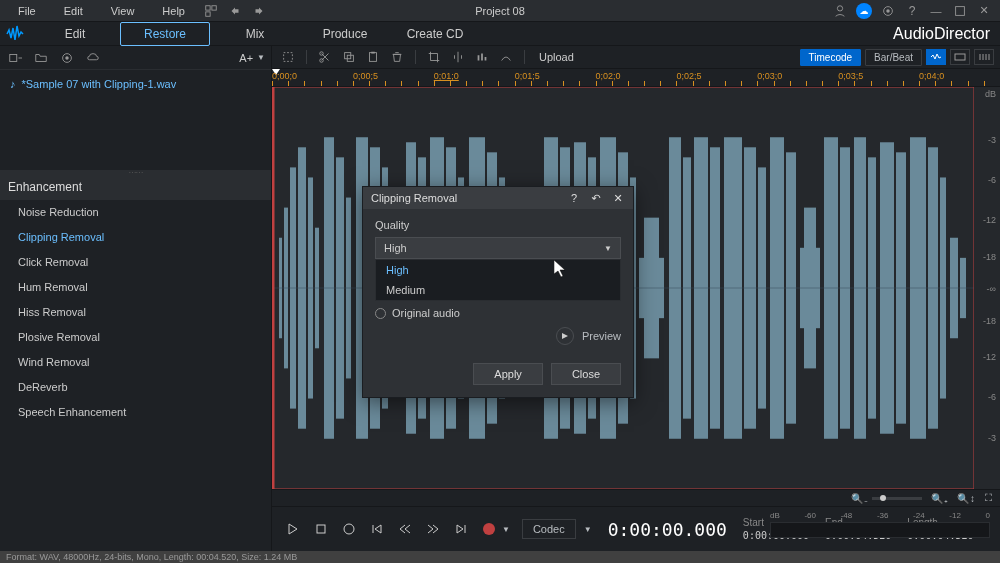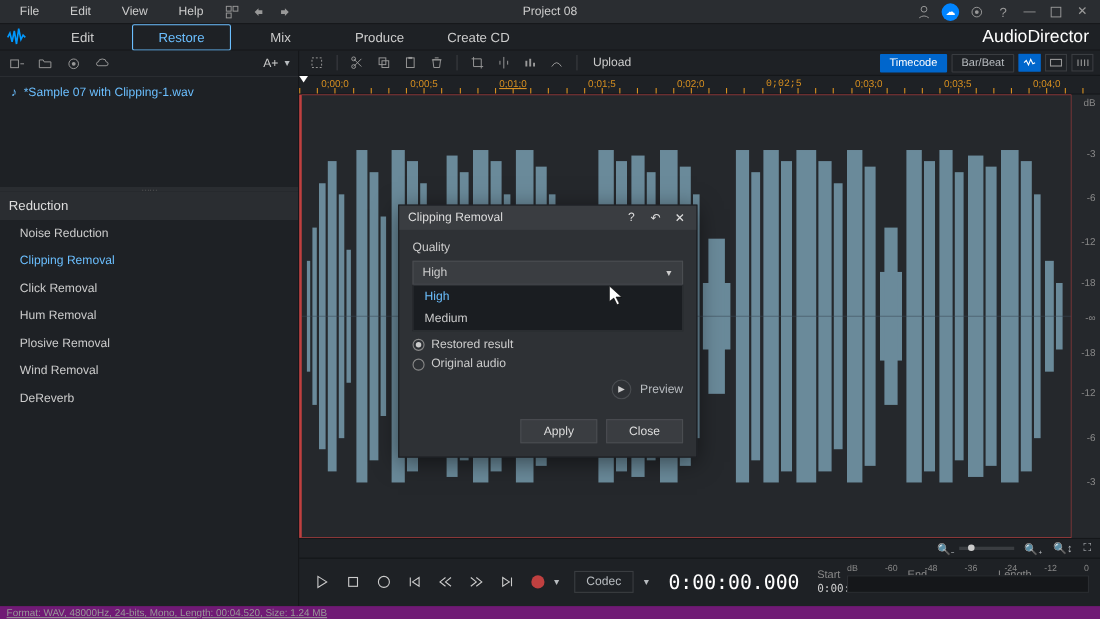--- a/index.html
+++ b/index.html
@@ -48,21 +48,21 @@
 .maintools .sep { width:1px;height:14px;background:#3a3d41;margin:0 4px; }
 .maintools .upload { font-size:11px;color:#ccc;padding:2px 6px;cursor:pointer; }
 .maintools .right { margin-left:auto;display:flex;align-items:center;gap:4px; }
 .pill { padding:2px 8px;border:1px solid #3a3d41;font-size:10px;cursor:pointer;border-radius:1px; }
 .pill.active { background:#0066cc;border-color:#0066cc;color:#fff; }
 .sqbtn { width:20px;height:16px;border:1px solid #3a3d41;display:flex;align-items:center;justify-content:center;cursor:pointer;font-size:9px; }
 .sqbtn.act { background:#0066cc;border-color:#0066cc; }
 
 
 .timeline { height:18px; background:#1e2125; position:relative; border-bottom:1px solid #15171a; }
-.timeline .tick { position:absolute; font-size:9px; color:#d89020; top:2px;margin-left:20px; }
+.timeline .tick { position:absolute; font-size:9px; color:#d89020; top:2px; }
 .timeline .tickmark { position:absolute; width:1px; height:5px; background:#d89020; bottom:0; }
 .playhead { position:absolute; left:0; top:0; width:8px;height:8px; }
 .playhead::after { content:""; position:absolute; left:0;top:0; border-left:4px solid transparent;border-right:4px solid transparent;border-top:6px solid #fff; }
 
 
 .waveform { flex:1; background:#25282c; position:relative; border-left:2px solid #c04040; }
 .db-scale { position:absolute; right:2px; top:0; bottom:0; width:24px; pointer-events:none; }
 .db-lbl { position:absolute; right:2px; font-size:9px; color:#888; }
 .wave-svg { width: calc(100% - 26px); height:100%; }
 
@@ -80,21 +80,21 @@
 .tc { font-size:18px;color:#fff;margin:0 10px;font-family:monospace; }
 .timeinfo { display:flex;gap:16px;font-size:10px; }
 .timeinfo .col { display:flex;flex-direction:column;gap:2px; }
 .timeinfo .lbl { color:#888; }
 .timeinfo .val { color:#ccc;font-family:monospace; }
 .meter { position:absolute;right:10px;top:4px;bottom:4px;width:220px; }
 .meter .scale { display:flex;justify-content:space-between;font-size:8px;color:#888; }
 .meter .bar { height:16px;background:#15171a;margin-top:2px;border:1px solid #2a2d31; }
 
 
-.statusbar { position:absolute;left:0;right:0;bottom:0;height:12px;background:#701a75;display:flex;align-items:center;padding:0 6px;font-size:9px;color:#999;text-decoration:underline; }
+.statusbar { position:absolute;left:0;right:0;bottom:0;height:12px;background:#404040;display:flex;align-items:center;padding:0 6px;font-size:9px;color:#999; }
 
 
 .dialog { position:absolute; left:362px; top:186px; width:272px; background:#2e3135; border:1px solid #1a1d21; box-shadow:0 4px 20px rgba(0,0,0,0.5); }
 .dialog .dtitle { height:22px;background:#3a3d41;display:flex;align-items:center;padding:0 8px;font-size:11px;color:#ddd; }
 .dialog .dtitle .dright { margin-left:auto;display:flex;gap:8px; }
 .dialog .dtitle .dicon { cursor:pointer;width:14px;text-align:center; }
 .dialog .dbody { padding:10px 12px; }
 .dialog .dlbl { font-size:11px;color:#ccc;margin-bottom:6px; }
 .dselect { background:#3a3d41;border:1px solid #4a4d51;padding:4px 8px;font-size:11px;color:#ccc;width:100%;display:flex;justify-content:space-between;align-items:center;cursor:pointer; }
 .dropdown { margin-top:0px;background:#1a1d21;border:1px solid #2a2d31; }
@@ -212,29 +212,31 @@
       <span style="font-size:8px;">▼</span>
     </div>
   </div>
   <div class="filelist">
     <div class="file-item">
       <span class="note">♪</span>
       <span>*Sample 07 with Clipping-1.wav</span>
     </div>
   </div>
   <div class="splitter"></div>
-  <div class="section-hdr">Reduction</div>
+  <div class="section-hdr">Enhancement</div>
   <div class="adjlist">
     <div class="adj-item">Noise Reduction</div>
     <div class="adj-item active">Clipping Removal</div>
     <div class="adj-item">Click Removal</div>
     <div class="adj-item">Hum Removal</div>
+    <div class="adj-item">Hiss Removal</div>
     <div class="adj-item">Plosive Removal</div>
     <div class="adj-item">Wind Removal</div>
     <div class="adj-item">DeReverb</div>
+    <div class="adj-item">Speech Enhancement</div>
   </div>
 </div>
 
 <div class="mainarea">
   <div class="maintools">
     <div class="ti">
         <svg class="icon-svg" viewBox="0 0 16 16">
           <rect x="3" y="3" width="10" height="10" fill="none" stroke="#999" stroke-dasharray="2"></rect>
         </svg>
       </div>
@@ -332,21 +334,21 @@
       <div class="tickmark" style="left: 35.5556%;"></div>
       <div class="tickmark" style="left: 37.7778%;"></div>
       <div class="tickmark" style="left: 40%;"></div>
       <div class="tickmark" style="left: 42.2222%;"></div>
       <div class="tick" style="left: 44.4444%;">0;02;0</div>
       <div class="tickmark" style="left: 44.4444%;"></div>
       <div class="tickmark" style="left: 46.6667%;"></div>
       <div class="tickmark" style="left: 48.8889%;"></div>
       <div class="tickmark" style="left: 51.1111%;"></div>
       <div class="tickmark" style="left: 53.3333%;"></div>
-      <div class="tick" style="left: 55.5556%; font-family: Liberation Mono, monospace;">0;02;5</div>
+      <div class="tick" style="left: 55.5556%;">0;02;5</div>
       <div class="tickmark" style="left: 55.5556%;"></div>
       <div class="tickmark" style="left: 57.7778%;"></div>
       <div class="tickmark" style="left: 60%;"></div>
       <div class="tickmark" style="left: 62.2222%;"></div>
       <div class="tickmark" style="left: 64.4444%;"></div>
       <div class="tick" style="left: 66.6667%;">0;03;0</div>
       <div class="tickmark" style="left: 66.6667%;"></div>
       <div class="tickmark" style="left: 68.8889%;"></div>
       <div class="tickmark" style="left: 71.1111%;"></div>
       <div class="tickmark" style="left: 73.3333%;"></div>
@@ -534,24 +536,20 @@
     <div class="dlbl">Quality</div>
     <div class="dselect">
       <span>High</span>
       <span style="font-size:8px">▼</span>
     </div>
     <div class="dropdown">
       <div class="opt sel">High</div>
       <div class="opt">Medium</div>
     </div>
     <div class="radio-row">
-      <div class="rb on"></div>
-      <span>Restored result</span>
-    </div>
-    <div class="radio-row">
       <div class="rb"></div>
       <span>Original audio</span>
     </div>
     <div class="preview-row">
       <div class="pbtn">
           <svg width="8" height="8" viewBox="0 0 8 8">
             <path d="M1 1 L7 4 L1 7 Z" fill="#ccc"></path>
           </svg>
         </div>
       <span style="font-size:11px;">Preview</span>

